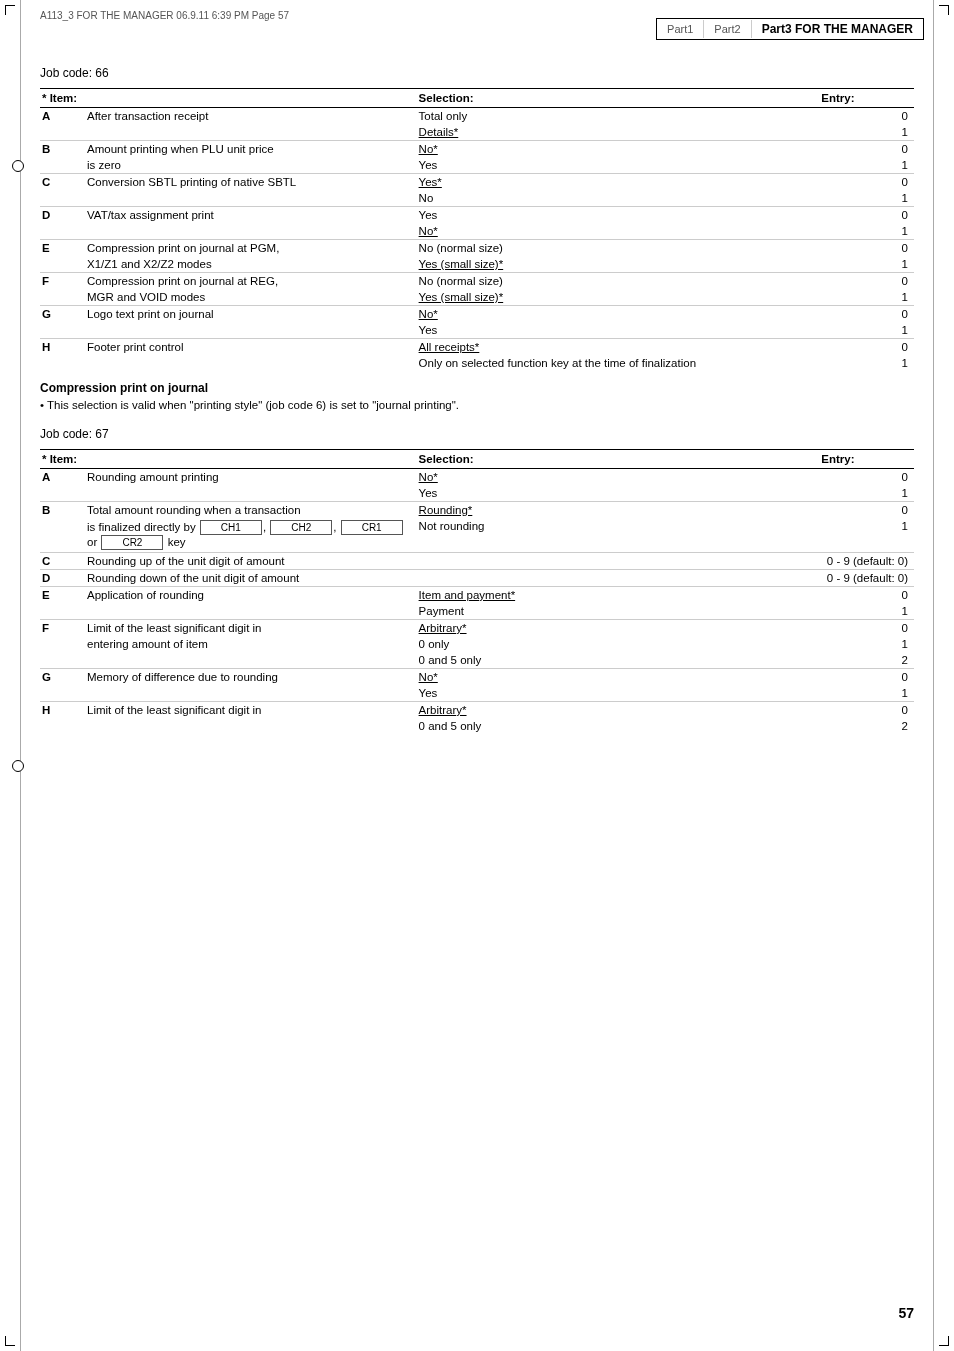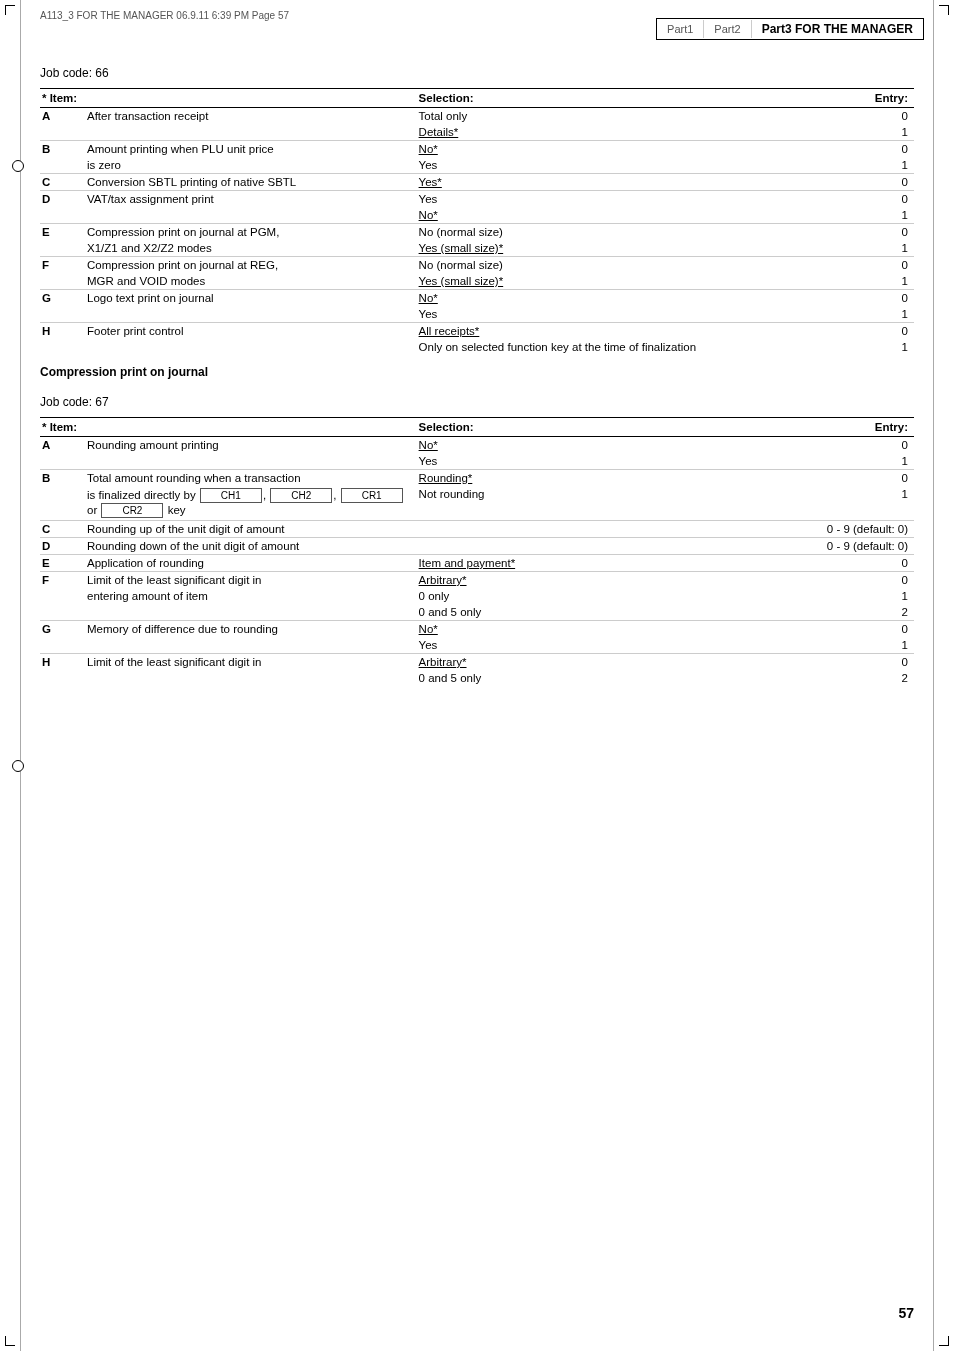--- a/index.html
+++ b/index.html
@@ -89,21 +89,21 @@
       padding: 3px 6px 3px 2px;
     }
     table td {
       font-size: 11.5px;
       padding: 2px 6px 2px 2px;
       vertical-align: top;
     }
     .col-item { width: 38px; }
     .col-desc { width: 280px; }
     .col-sel { width: 340px; }
-    .col-entry { width: 80px; text-align: right; }
+    .col-entry { width: 80px; }
 
     .item-bold { font-weight: bold; }
 
     
     .section-note {
       margin: 10px 0 6px 0;
     }
     .section-note .note-title {
       font-weight: bold;
       font-size: 12px;
@@ -239,20 +239,26 @@
           <td class="col-desc">is zero</td>
           <td class="col-sel">Yes</td>
           <td class="col-entry" style="text-align: right;">1</td>
         </tr>
         <tr style="border-top: 1px solid rgb(204, 204, 204);">
           <td class="col-item item-bold" style="font-weight: bold; border-top: 1px solid rgb(204, 204, 204);">C</td>
           <td class="col-desc" style="border-top: 1px solid rgb(204, 204, 204);">Conversion SBTL printing of native SBTL</td>
           <td class="col-sel" style="border-top: 1px solid rgb(204, 204, 204);"><span style="text-decoration: underline;">Yes*</span></td>
           <td class="col-entry" style="text-align: right; border-top: 1px solid rgb(204, 204, 204);">0</td>
         </tr>
+        <tr>
+          <td class="col-item item-bold" style="font-weight: bold;"></td>
+          <td class="col-desc"></td>
+          <td class="col-sel">No</td>
+          <td class="col-entry" style="text-align: right;">1</td>
+        </tr>
         <tr style="border-top: 1px solid rgb(204, 204, 204);">
           <td class="col-item item-bold" style="font-weight: bold; border-top: 1px solid rgb(204, 204, 204);">D</td>
           <td class="col-desc" style="border-top: 1px solid rgb(204, 204, 204);">VAT/tax assignment print</td>
           <td class="col-sel" style="border-top: 1px solid rgb(204, 204, 204);">Yes</td>
           <td class="col-entry" style="text-align: right; border-top: 1px solid rgb(204, 204, 204);">0</td>
         </tr>
         <tr>
           <td class="col-item item-bold" style="font-weight: bold;"></td>
           <td class="col-desc"></td>
           <td class="col-sel"><span style="text-decoration: underline;">No*</span></td>
@@ -304,20 +310,21 @@
           <td class="col-item item-bold" style="font-weight: bold;"></td>
           <td class="col-desc"></td>
           <td class="col-sel">Only on selected function key at the time of finalization</td>
           <td class="col-entry" style="text-align: right;">1</td>
         </tr>
       </tbody>
   </table>
 
   <div class="section-note">
     <div class="note-title">Compression print on journal</div>
+    <div class="note-text">• This selection is valid when "printing style" (job code 6) is set to "journal printing".</div>
   </div>
 
   <div class="job-code">Job code:  67</div>
 
   <table>
     <thead>
       <tr class="tbl-header-row">
         <th class="col-item"><span class="star">* </span>Item:</th>
         <th class="col-desc"></th>
         <th class="col-sel">Selection:</th>
@@ -360,20 +367,26 @@
           <td class="col-desc" style="border-top: 1px solid rgb(204, 204, 204);">Rounding down of the unit digit of amount</td>
           <td class="col-sel" style="border-top: 1px solid rgb(204, 204, 204);"></td>
           <td class="col-entry" style="text-align: right; border-top: 1px solid rgb(204, 204, 204);">0 - 9 (default: 0)</td>
         </tr>
         <tr style="border-top: 1px solid rgb(204, 204, 204);">
           <td class="col-item item-bold" style="font-weight: bold; border-top: 1px solid rgb(204, 204, 204);">E</td>
           <td class="col-desc" style="border-top: 1px solid rgb(204, 204, 204);">Application of rounding</td>
           <td class="col-sel" style="border-top: 1px solid rgb(204, 204, 204);"><span style="text-decoration: underline;">Item and payment*</span></td>
           <td class="col-entry" style="text-align: right; border-top: 1px solid rgb(204, 204, 204);">0</td>
         </tr>
+        <tr>
+          <td class="col-item item-bold" style="font-weight: bold;"></td>
+          <td class="col-desc"></td>
+          <td class="col-sel">Payment</td>
+          <td class="col-entry" style="text-align: right;">1</td>
+        </tr>
         <tr style="border-top: 1px solid rgb(204, 204, 204);">
           <td class="col-item item-bold" style="font-weight: bold; border-top: 1px solid rgb(204, 204, 204);">F</td>
           <td class="col-desc" style="border-top: 1px solid rgb(204, 204, 204);">Limit of the least significant digit in</td>
           <td class="col-sel" style="border-top: 1px solid rgb(204, 204, 204);"><span style="text-decoration: underline;">Arbitrary*</span></td>
           <td class="col-entry" style="text-align: right; border-top: 1px solid rgb(204, 204, 204);">0</td>
         </tr>
         <tr>
           <td class="col-item item-bold" style="font-weight: bold;"></td>
           <td class="col-desc">entering amount of item</td>
           <td class="col-sel">0 only</td>

